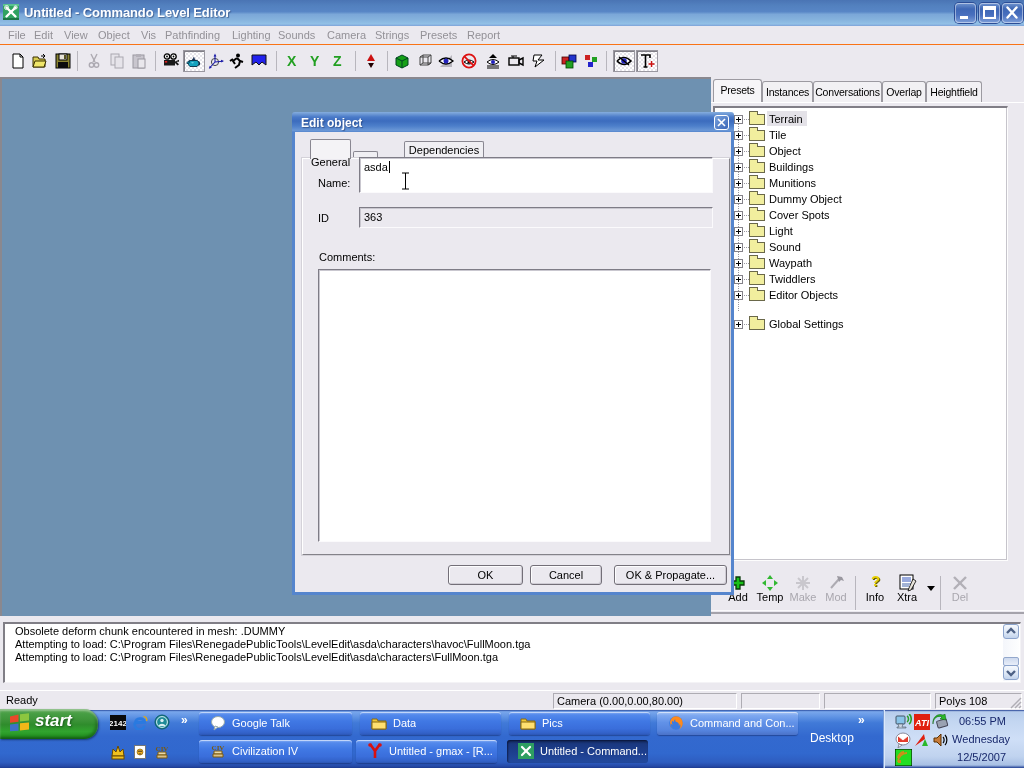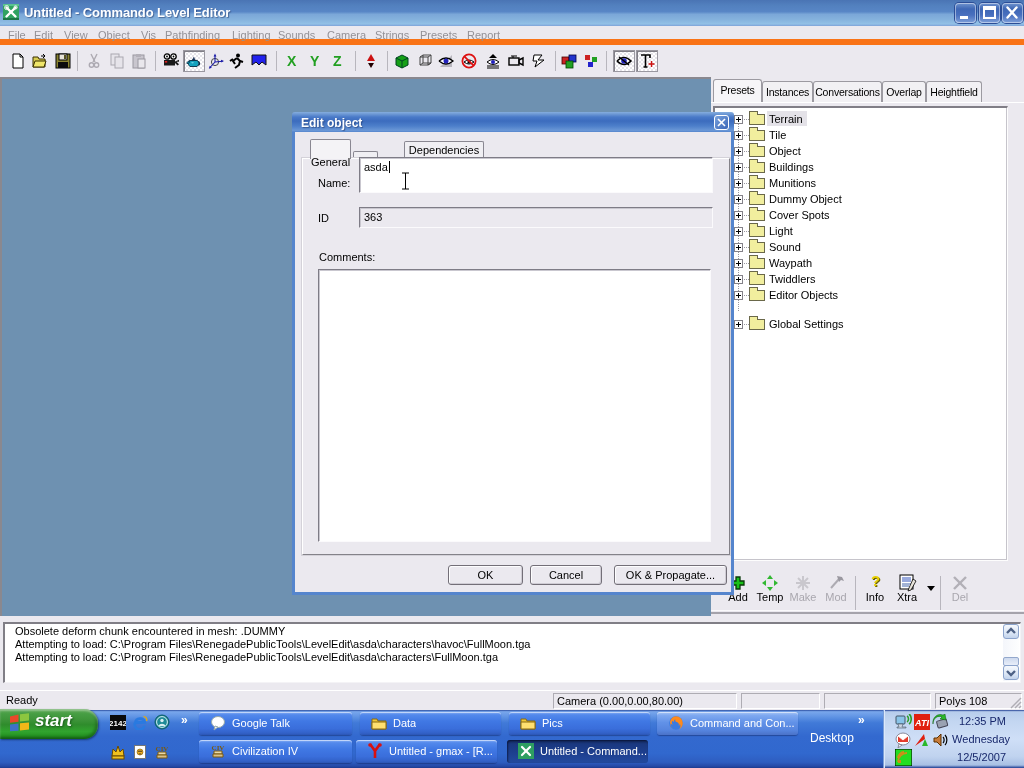--- a/index.html
+++ b/index.html
@@ -10,21 +10,21 @@
 
 
 #titlebar { left:0; top:0; width:1024px; height:26px;
   background:linear-gradient(180deg,#4a74b4 0%,#5280be 20%,#5886c6 45%,#7ba7d8 55%,#85b2dd 75%,#92c0e6 92%,#7da2d8 100%); }
 #apptitle { position:absolute; left:24px; top:5px; color:#fff; font-size:13px; font-weight:bold; letter-spacing:-0.1px; text-shadow:1px 1px 1px rgba(20,40,90,0.5); }
 .winbtn { position:absolute; top:3px; width:21px; height:20px; border-radius:4px;
   background:linear-gradient(180deg,#7195cf 0%,#3e67b5 30%,#486fbe 60%,#7e9fd9 100%);
   box-shadow:inset 0 0 0 1px rgba(255,255,255,0.45), 0 0 0 1px #2b4d96;
   color:#fff; text-align:center; }
 
-#menubar { left:0; top:26px; width:1024px; height:19px; background:#ebe9ef; border-bottom:6px solid #f97316; }
+#menubar { left:0; top:26px; width:1024px; height:19px; background:#ebe9ef; border-bottom:1px solid #f97316; }
 .menuitem { position:absolute; top:3px; color:#939197; font-size:11px; }
 
 #toolbar { left:0; top:46px; width:1024px; height:31px; background:#ebe9ef; }
 .tbico { position:absolute; top:7px; width:16px; height:16px; }
 .tbsep { position:absolute; top:5px; width:1px; height:20px; background:#b8b6bd; }
 .tbbox { position:absolute; top:4px; width:22px; height:22px; border:1px solid #9a98a0; box-shadow:inset 1px 1px 0 #807e86; background:repeating-conic-gradient(#ffffff 0 25%, #e6e4ea 0 50%); background-size:4px 4px; }
 
 #canvas { left:0; top:77px; width:711px; height:539px; background:#6e91b1; border-top:2px solid #8a888f; border-left:2px solid #8a888f; }
 
 #rpanel { left:711px; top:77px; width:313px; height:541px; background:#ebe9ef; }
@@ -548,21 +548,21 @@
         </svg>
       <svg class="abs" style="left:48px;top:22px" width="17" height="16" viewBox="0 0 17 16">
           <path d="M2 6h3l4-4v12l-4-4H2z" fill="#c87c3a" stroke="#5a3000"></path>
           <path d="M11 5c1.5 1.5 1.5 4.5 0 6M13 3c2.5 2.5 2.5 7.5 0 10" stroke="#000" stroke-width="1.2" fill="none"></path>
         </svg>
       <svg class="abs" style="left:11px;top:39px" width="17" height="17" viewBox="0 0 17 17">
           <rect x="0" y="0" width="17" height="17" fill="#22dd22" stroke="#000"></rect>
           <path d="M3 13c0-5 4-9 9-9M3 9c0-3 3-6 6-6" stroke="#c89018" stroke-width="1.8" fill="none"></path>
           <rect x="3" y="11" width="3" height="3" fill="#c89018"></rect>
         </svg>
-      <span class="trtxt" style="right:18px;top:5px">12:35 PM</span>
+      <span class="trtxt" style="right:18px;top:5px">06:55 PM</span>
       <span class="trtxt" style="right:14px;top:23px">Wednesday</span>
       <span class="trtxt" style="right:18px;top:41px">12/5/2007</span>
     </div>
   </div>
   <div class="abs" id="dialog">
     <div id="dlgtitle">
         <span>Edit object</span>
       <div class="abs" style="left:422px;top:3px;width:15px;height:15px;border-radius:3px;border:1px solid #fff;background:linear-gradient(135deg,#7aa2dc,#3a66b8)">
         <svg width="13" height="13">
             <g stroke="#fff" stroke-width="1.6">

